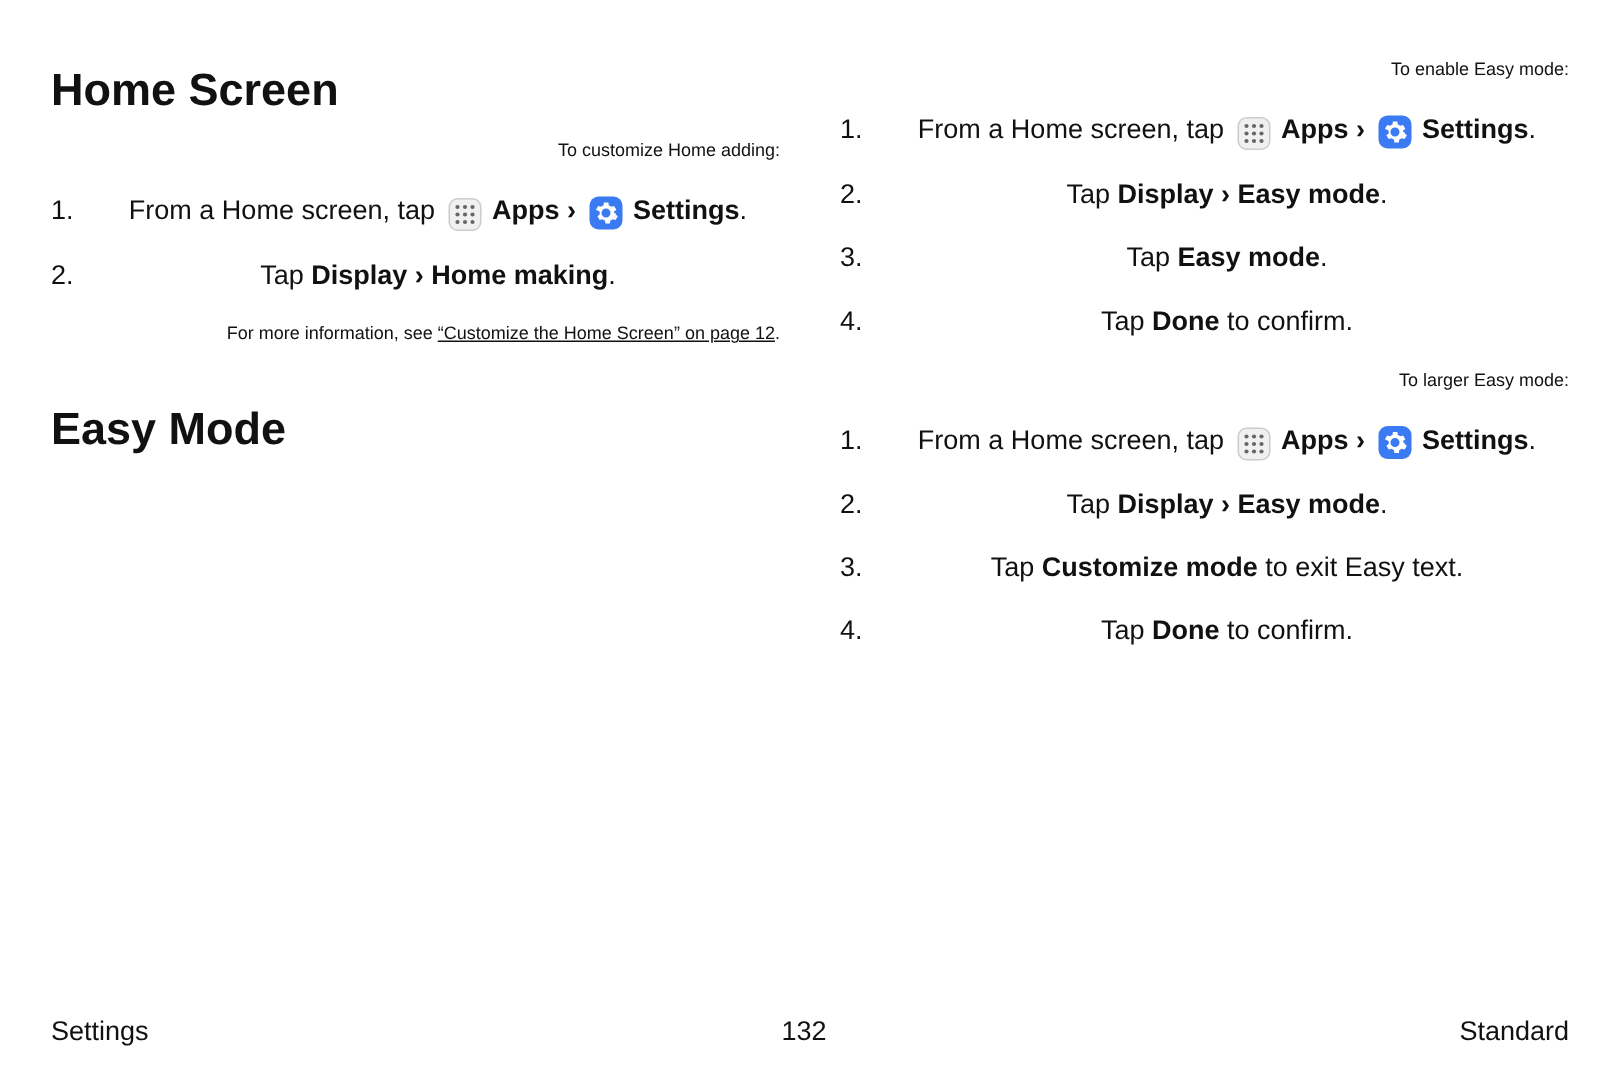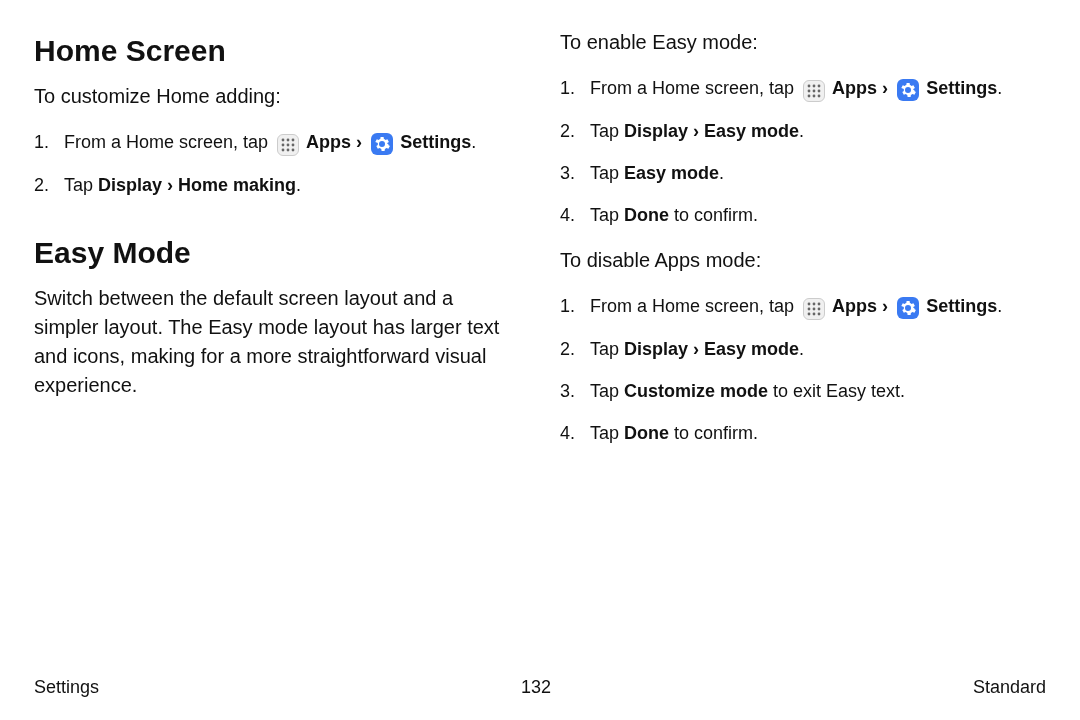--- a/index.html
+++ b/index.html
@@ -6,51 +6,53 @@
   body {
     width: 1080px;
     height: 720px;
     font-family: Arial, Helvetica, sans-serif;
     color: #111;
     position: relative;
     background: #fff;
   }
   .page {
     display: flex;
-    padding: 28px 34px 0 34px;
+    padding: 38px 34px 0 34px;
     gap: 40px;
   }
   .col {
     flex: 1;
     min-width: 0;
   }
   h1 {
     font-size: 30px;
     font-weight: 700;
     margin-bottom: 14px;
     margin-top: 6px;
   }
   h1.second { margin-top: 38px; }
   p {
-    font-size: 20px;
+    font-size: 12px;
     line-height: 1.45;
     margin-bottom: 18px;
+    text-align: right;
   }
   ol {
     list-style: none;
     counter-reset: item;
     margin-bottom: 18px;
   }
   ol li {
     counter-increment: item;
     font-size: 18px;
     line-height: 1.45;
     padding-left: 30px;
     position: relative;
     margin-bottom: 16px;
+    text-align: center;
   }
   ol li::before {
     content: counter(item) ".";
     position: absolute;
     left: 0;
   }
   .b { font-weight: 700; }
   .chev { font-weight: 700; }
   .link { text-decoration: underline; }
   .icon {
@@ -108,22 +110,24 @@
           </span> <span class="b">Apps</span> <span class="chev">›</span> <span class="icon icon-settings">
             <svg viewBox="0 0 16 16">
               <path fill="#fff" d="M8 5a3 3 0 100 6 3 3 0 000-6zm6.4 3c0 .3 0 .6-.1.9l1.6 1.2-1.5 2.6-1.9-.6c-.5.4-1 .7-1.6.9l-.3 2h-3l-.3-2c-.6-.2-1.1-.5-1.6-.9l-1.9.6-1.5-2.6 1.6-1.2c-.1-.3-.1-.6-.1-.9s0-.6.1-.9L1.3 5.9l1.5-2.6 1.9.6c.5-.4 1-.7 1.6-.9l.3-2h3l.3 2c.6.2 1.1.5 1.6.9l1.9-.6 1.5 2.6-1.6 1.2c.1.3.1.6.1.9z"></path>
             </svg>
           </span> <span class="b">Settings</span>.
       </li>
       <li>
         <span>Tap </span><span class="b">Display › Home making</span>.
       </li>
     </ol>
+    <p>
+      <span>For more information, see </span><span class="link">“Customize the Home Screen” on page&nbsp;12</span>.
+    </p>
     <h1 class="second">Easy Mode</h1>
-    <p>Switch between the default screen layout and a simpler layout. The Easy mode layout has larger text and icons, making for a more straightforward visual experience.</p>
   </div>
 
   <div class="col">
     <p>To enable Easy mode:</p>
     <ol>
       <li>
         <span>From a Home screen, tap </span><span class="icon icon-apps">
             <svg viewBox="0 0 14 14">
               <g fill="#666">
                 <circle cx="2" cy="2" r="1.4"></circle>
@@ -146,21 +150,21 @@
       <li>
         <span>Tap </span><span class="b">Display › Easy mode</span>.
       </li>
       <li>
         <span>Tap </span><span class="b">Easy mode</span>.
       </li>
       <li>
         <span>Tap </span><span class="b">Done</span><span> to confirm.</span>
       </li>
     </ol>
-    <p>To disable Apps mode:</p>
+    <p>To larger Easy mode:</p>
     <ol>
       <li>
         <span>From a Home screen, tap </span><span class="icon icon-apps">
             <svg viewBox="0 0 14 14">
               <g fill="#666">
                 <circle cx="2" cy="2" r="1.4"></circle>
                 <circle cx="7" cy="2" r="1.4"></circle>
                 <circle cx="12" cy="2" r="1.4"></circle>
                 <circle cx="2" cy="7" r="1.4"></circle>
                 <circle cx="7" cy="7" r="1.4"></circle>

